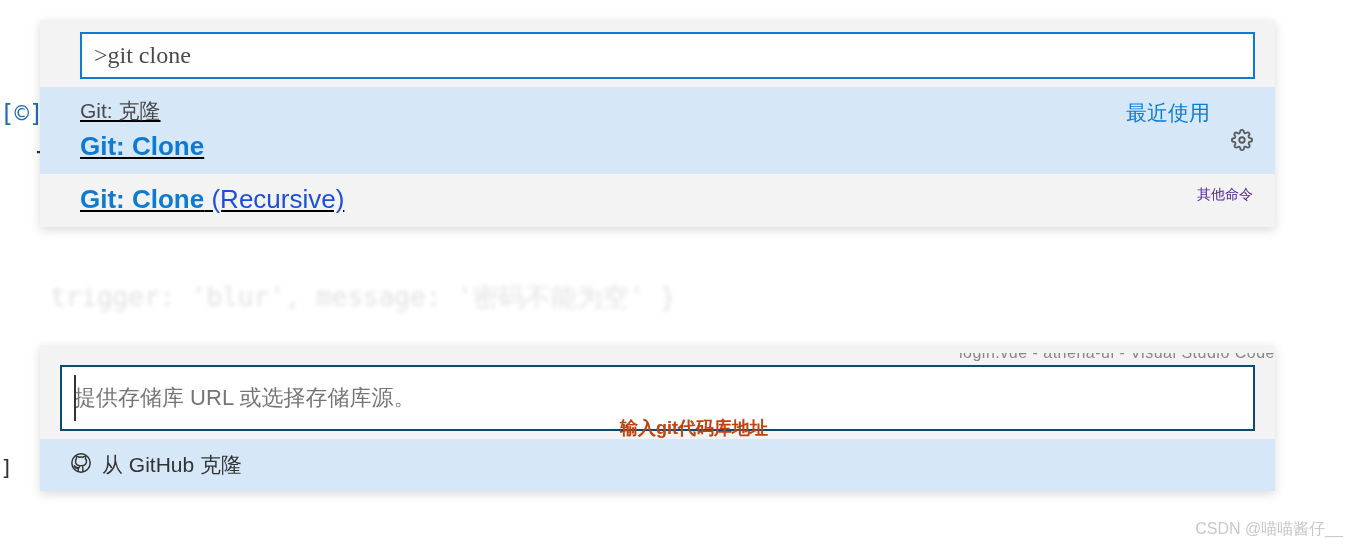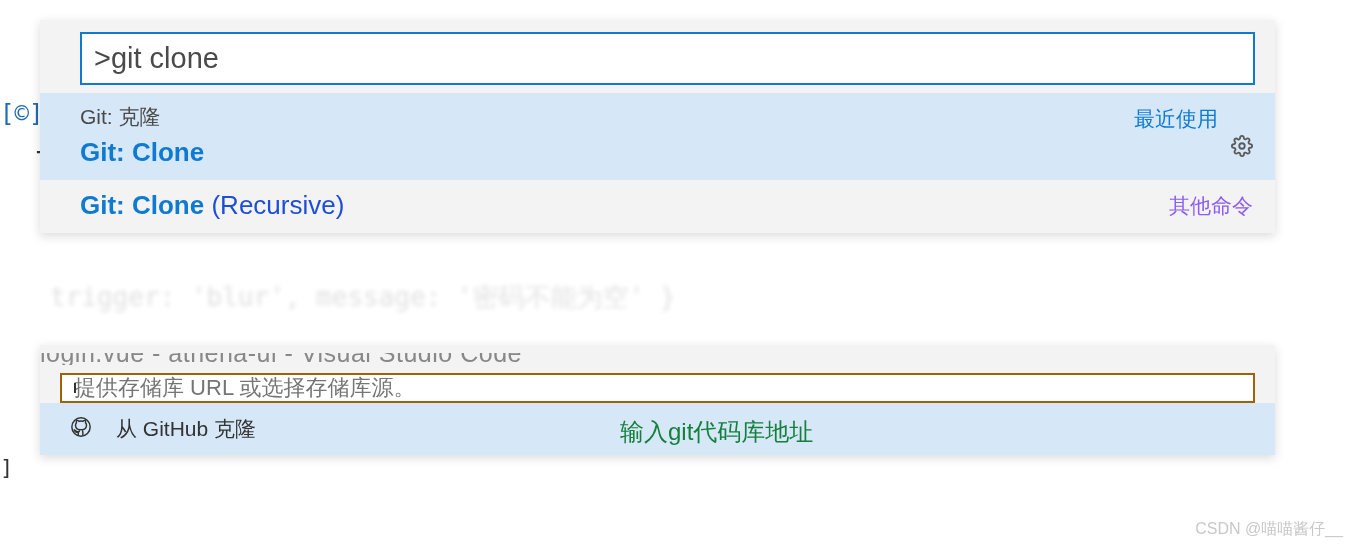--- a/index.html
+++ b/index.html
@@ -24,30 +24,31 @@
       box-shadow: 0 3px 10px rgba(0,0,0,0.15);
       padding: 12px 0 0 0;
     }
     .search-input-wrapper {
       margin: 0 20px 4px 40px;
       border: 2px solid #0e7ad1;
       background: #ffffff;
       padding: 8px 12px;
     }
     .search-input {
-      font-size: 29px;
+      font-size: 24px;
       color: #4a4a4a;
       background: transparent;
       border: none;
       outline: none;
       width: 100%;
-      font-family: Liberation Sans, sans-serif;
+      font-family: Liberation Serif, serif;
     }
     .result-list {
       margin-top: 8px;
+      text-decoration: underline;
     }
     .result-item {
       padding: 10px 20px 12px 40px;
       position: relative;
     }
     .result-item.selected {
       background: #d6e8f8;
     }
     .result-title {
       font-size: 21px;
@@ -59,41 +60,41 @@
     }
     .result-subtitle .cmd {
       color: #0e7ad1;
       font-weight: bold;
     }
     .result-subtitle .param {
       color: #1d4ed8;
     }
     .side-label {
       position: absolute;
-      right: 57px;
+      right: 65px;
       top: 12px;
       font-size: 21px;
       color: #0e7ad1;
     }
     .gear {
       position: absolute;
       right: 22px;
       top: 42px;
       color: #5a5a5a;
     }
     .gear svg {
       width: 22px;
       height: 22px;
     }
     .other-cmd {
       position: absolute;
       right: 22px;
       top: 12px;
-      font-size: 21px;
-      color: #8b5cf6;
+      font-size: 14px;
+      color: #4c1d95;
     }
     .bg-code1 {
       position: absolute;
       left: 0;
       top: 100px;
       font-size: 24px;
       color: #206bb5;
       font-family: Consolas, monospace;
     }
     .bg-code-letter {
@@ -115,34 +116,34 @@
     .panel2 {
       position: absolute;
       left: 40px;
       top: 345px;
       width: 1235px;
       background: #f3f3f3;
       box-shadow: 0 3px 10px rgba(0,0,0,0.15);
       padding: 8px 0 0 0;
     }
     .panel2-title {
-      text-align: left;
-      font-size: 25px;
+      text-align: right;
+      font-size: 16px;
       color: #888;
-      margin-bottom: 8px;
+      margin-bottom: 0;
       letter-spacing: 0.5px;
       overflow: hidden;
       height: 12px;
       line-height: 0px;
     }
     .url-input-wrapper {
-      margin: 0 20px 0 20px;
-      border: 2px solid #a16207;
+      margin: 0 20px 8px 20px;
+      border: 2px solid #0c4a6e;
       background: #ffffff;
-      padding: 0 12px;
+      padding: 18px 12px;
       position: relative;
     }
     .url-input {
       font-size: 22px;
       color: #888;
       background: transparent;
       border: none;
       outline: none;
       width: 100%;
       font-family: inherit;
@@ -153,43 +154,43 @@
       top: 8px;
       bottom: 8px;
       width: 2px;
       background: #333;
     }
     .url-option {
       background: #d6e8f8;
       padding: 12px 20px 12px 30px;
       display: flex;
       align-items: center;
-      gap: 24px;
+      gap: 10px;
       font-size: 21px;
       color: #333;
     }
     .github-icon svg {
       width: 22px;
       height: 22px;
     }
     .bg-side-left {
       position: absolute;
       left: 0;
       top: 455px;
       font-size: 22px;
       font-family: Consolas, monospace;
       color: #333;
     }
     .annotation {
       position: absolute;
       left: 620px;
       top: 416px;
-      font-size: 24px;
-      color: #15803d;
-      font-weight: normal;
+      font-size: 18px;
+      color: #c2410c;
+      font-weight: bold;
       z-index: 10;
       font-family: "Microsoft YaHei", sans-serif;
     }
     .watermark {
       position: absolute;
       right: 15px;
       bottom: 4px;
       font-size: 16px;
       color: #c8c8c8;
       font-family: "Microsoft YaHei", sans-serif;

